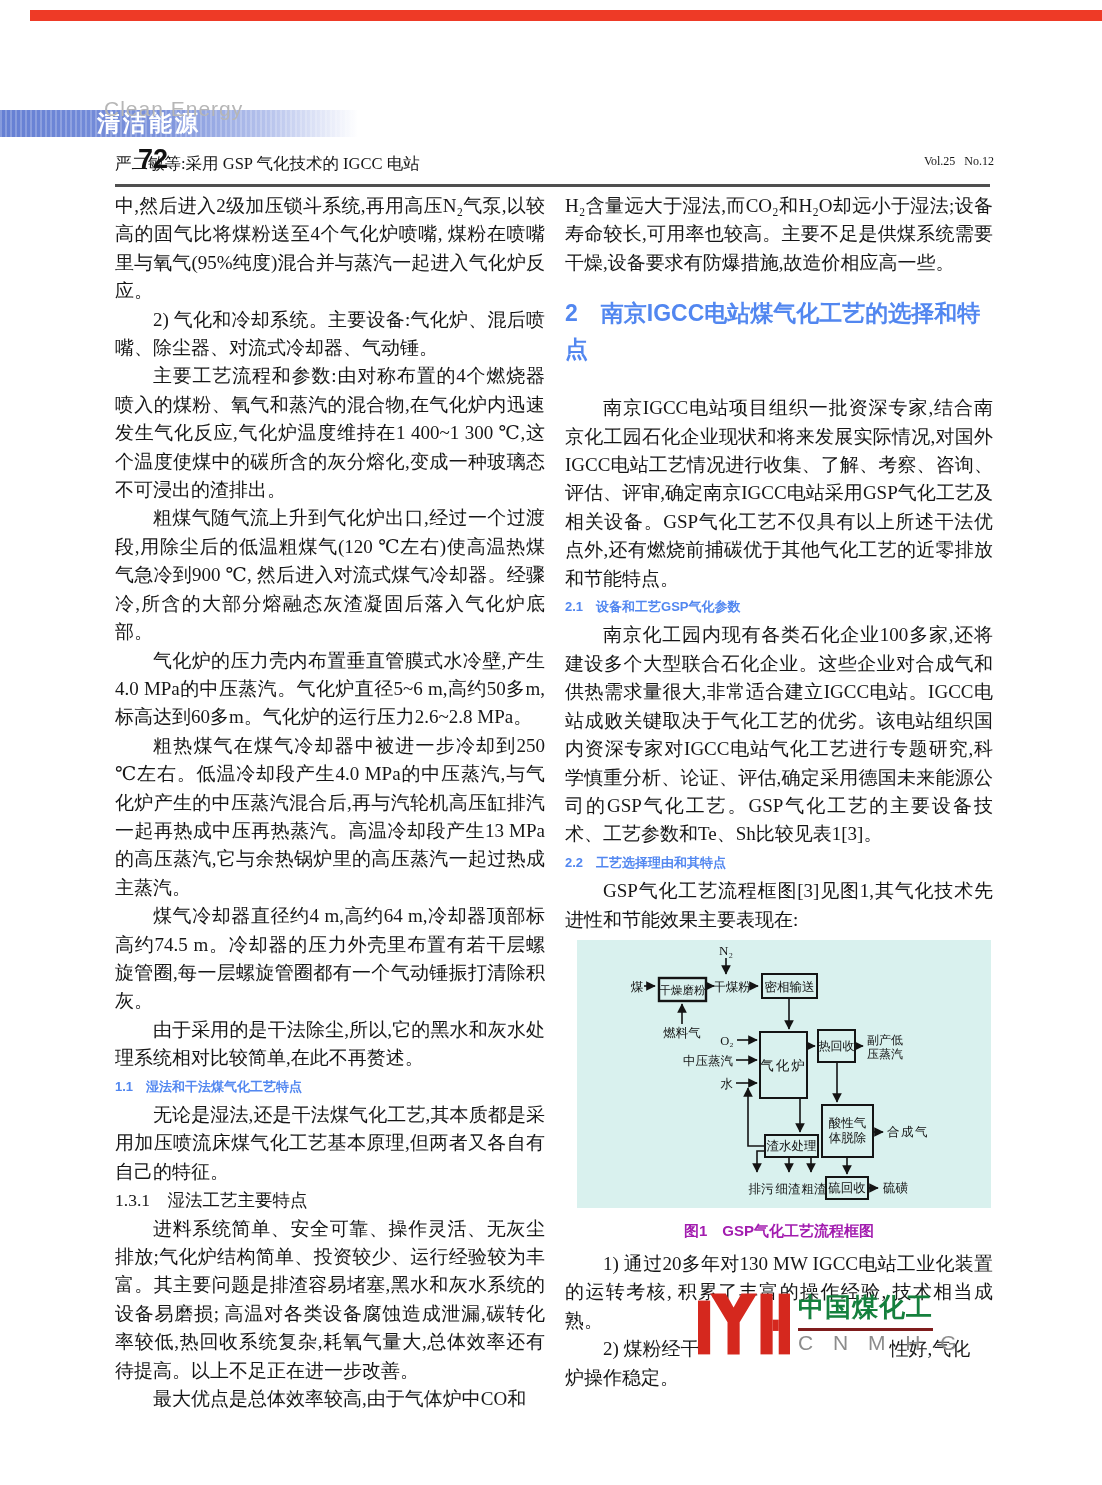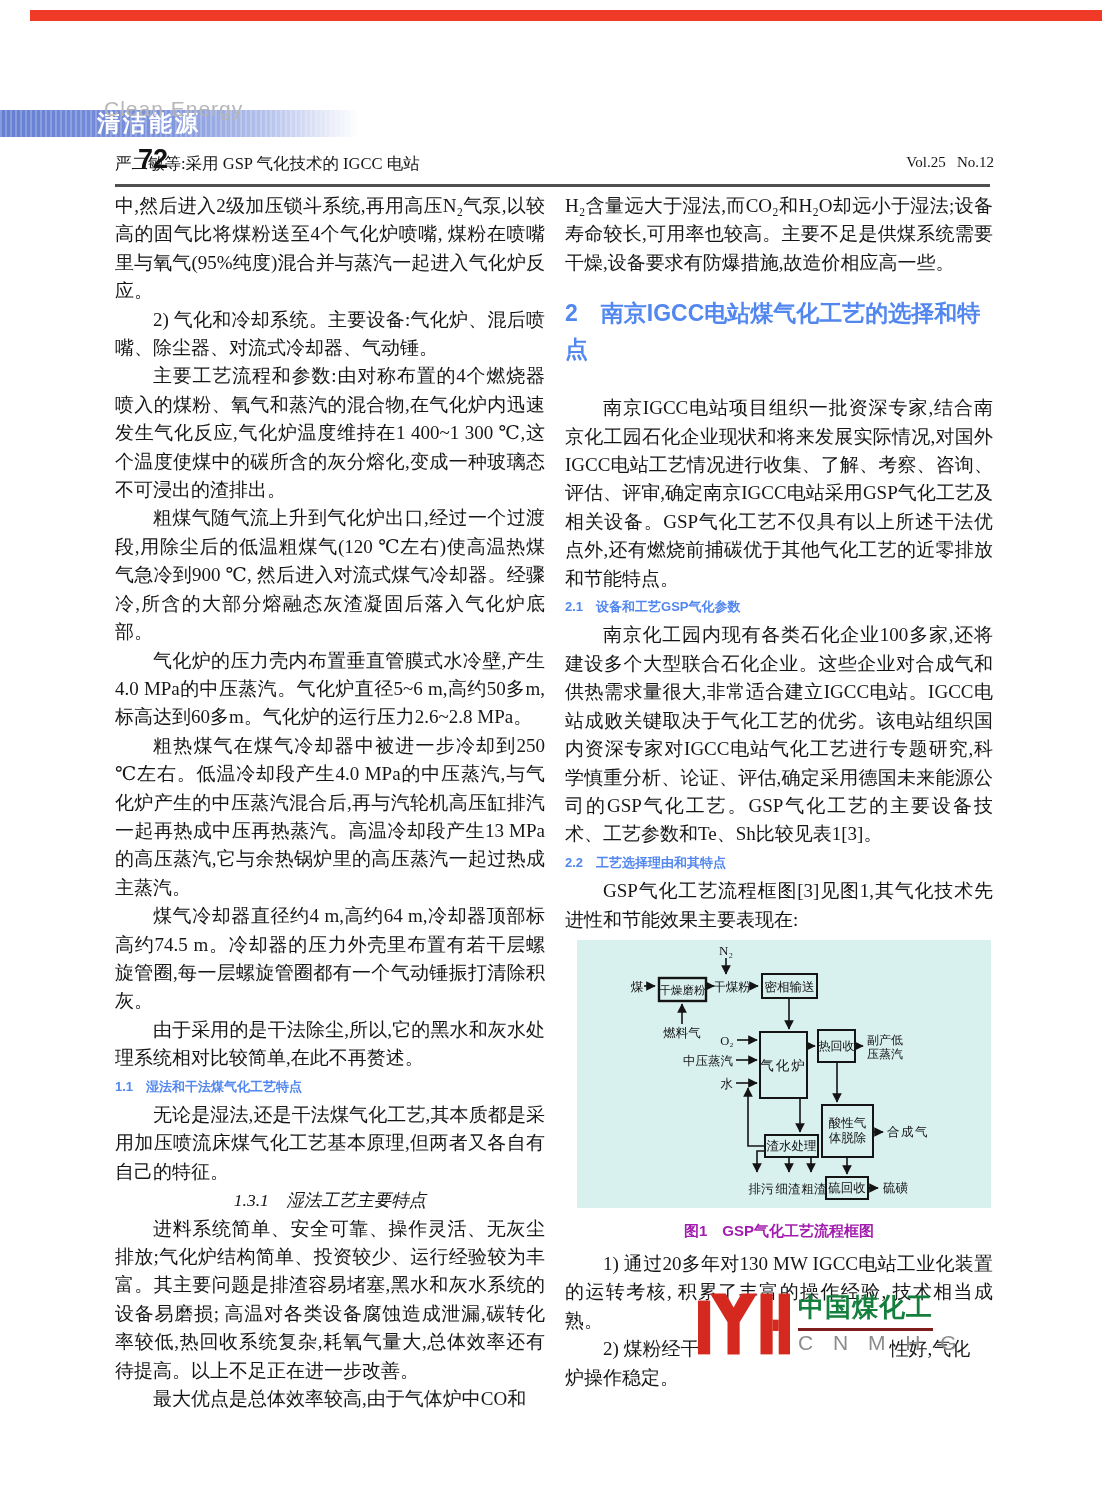--- a/index.html
+++ b/index.html
@@ -17,33 +17,33 @@
       repeating-linear-gradient(to right, rgba(255,255,255,0.22) 0 2px, rgba(0,0,0,0) 2px 5px),
       linear-gradient(to right, #657fd3 0%, #7b92dc 45%, #b7c3ec 75%, #ffffff 100%);
     margin-top: 44px;
   }
   .banner-en {
     position:absolute; left:104px; top:97px; font-family:"Liberation Sans","DejaVu Sans",sans-serif;
     font-size:21px; color:#b6b6b6; letter-spacing:1px;
   }
   .pagenum { position:absolute; left:138px; top:144px; font-family:"Liberation Sans","DejaVu Sans",sans-serif; font-weight:bold; font-size:27px; color:#111; }
   .running-title { position:absolute; left:115px; width:875px; top:153px; text-align:left; font-size:16.5px; }
-  .vol { position:absolute; right:108px; top:154px; font-size:15px; white-space:pre; }
+  .vol { position:absolute; right:108px; top:154px; font-size:12px; white-space:pre; }
   .head-rule { position:absolute; left:115px; width:875px; top:184px; height:3px; background:#4f4f4f; }
 
   .col { position:absolute; top:192px; font-size:19px; line-height:28.4px; text-align:justify; }
   .col-left  { left:115px; width:430px; }
   .col-right { left:565px; width:428px; }
   .col p { margin:0; }
   .ind { text-indent:2em; }
   .h-blue {
     color:#5287f0; font-family:"Liberation Sans","DejaVu Sans",sans-serif;
     font-weight:bold; font-size:13px; text-align:left;
   }
-  .h-ital { font-style:italic; font-size:17.5px; text-align:center; }
+  .h-ital { font-size:17.5px; text-align:left; }
   .sec-h {
     color:#5287f0; font-family:"Liberation Sans","DejaVu Sans",sans-serif;
     font-weight:bold; font-size:23px; line-height:36px; text-align:left;
     margin:18px 0 27px 0 !important;
   }
   .fig-panel { margin:6px 0 12px 12px; width:414px; height:268px; background:#d9f1ee; }
   .fig-caption {
     margin:6px 0 8px 0 !important; text-align:center; color:#a21caf;
     font-family:"Liberation Sans","DejaVu Sans",sans-serif; font-weight:bold;
     font-size:15px; line-height:22px;

